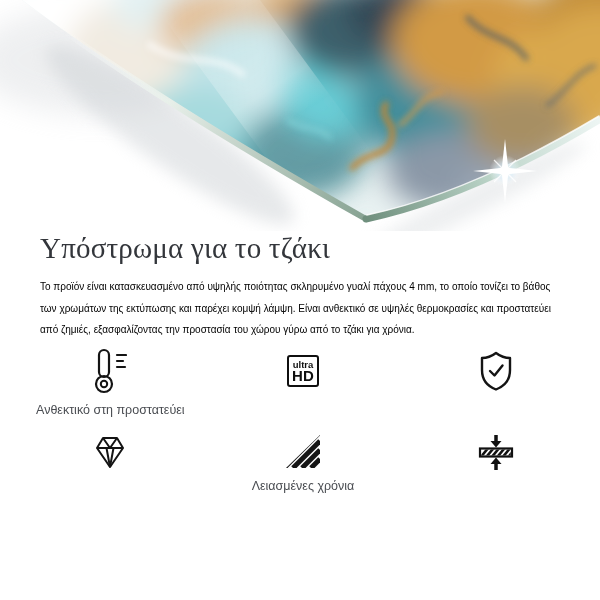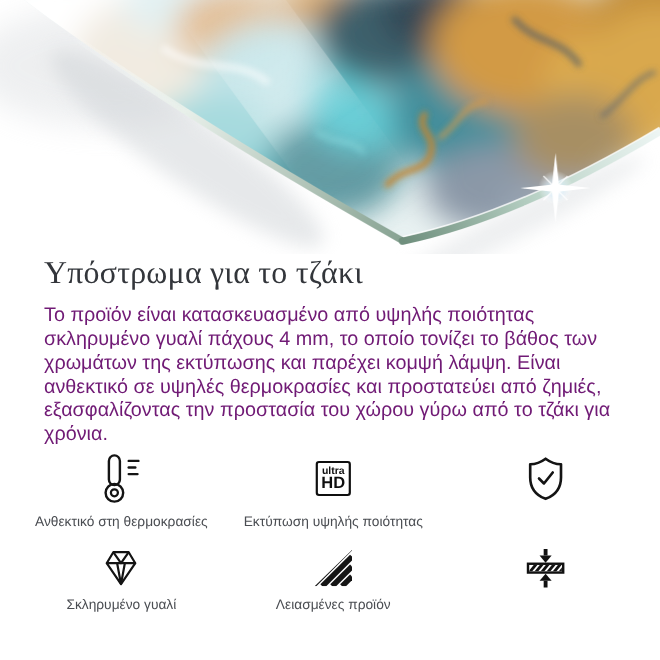--- a/index.html
+++ b/index.html
@@ -15,21 +15,21 @@
   .hero svg{display:block;}
 
   
   .content{padding:0 34px 0 40px;}
   .title{
     margin:0;font-family:"Liberation Serif", serif;font-weight:400;
     font-size:29px;line-height:34px;color:#33363b;letter-spacing:0.2px;
   }
   .title span{display:block;}
   .desc{
-    margin:11px 0 0;font-size:18px;line-height:21.5px;color:#701a75;
+    margin:11px 0 0;font-size:10px;line-height:21.5px;color:#000000;
     max-width:528px;
   }
 
   
   .features{
     margin:6px -26px 0;
     display:grid;grid-template-columns:repeat(3,1fr);
     row-gap:16px;
   }
   .feature{display:flex;flex-direction:column;align-items:center;text-align:center;}
@@ -164,71 +164,69 @@
             <rect x="6" y="2" width="10" height="27" rx="5" stroke-width="2.2"></rect>
             <circle cx="11" cy="36" r="8" stroke-width="2.2"></circle>
             <circle cx="11" cy="36" r="3.2" stroke-width="2"></circle>
             <g stroke-width="2.2" stroke-linecap="round">
               <path d="M24,7 L33,7"></path>
               <path d="M24,13 L30,13"></path>
               <path d="M24,19 L32,19"></path>
             </g>
           </svg>
         </div>
-        <div class="feature-label">Ανθεκτικό στη θερμοκρασίες</div>
+        <div class="feature-label">Ανθεκτικό στη προστατεύει</div>
       </div>
 
       <div class="feature row1">
         <div class="icon-box">
           <div class="uhd">
             <span class="uhd-top">ultra</span>
             <span class="uhd-main">HD</span>
           </div>
         </div>
-        <div class="feature-label">Εκτύπωση υψηλής ποιότητας</div>
       </div>
 
       <div class="feature row1">
         <div class="icon-box">
           <svg width="32" height="40" viewBox="0 0 32 40" fill="none" stroke="#141414">
             <path d="M16,2 C12,5 6,7 2,7 L2,19 C2,29 8,35.5 16,38.5 C24,35.5 30,29 30,19 L30,7 C26,7 20,5 16,2 Z" stroke-width="2.4" stroke-linejoin="round"></path>
             <path d="M10,20 L14.5,24.5 L22.5,14.5" stroke-width="2.4" stroke-linecap="round" stroke-linejoin="round"></path>
           </svg>
         </div>
       </div>
 
       <div class="feature row2">
         <div class="icon-box">
           <svg width="38" height="35" viewBox="0 0 38 35" fill="none" stroke="#141414" stroke-width="2" stroke-linejoin="round">
             <path d="M6,13 L12,3 L26,3 L32,13 L19,32 Z"></path>
             <path d="M6,13 L32,13"></path>
             <path d="M12,3 L19,13 L26,3"></path>
             <path d="M15.5,13 L19,32 M22.5,13 L19,32"></path>
           </svg>
         </div>
-        <div class="feature-label">Σκληρυμένο γυαλί</div>
       </div>
 
       <div class="feature row2">
         <div class="icon-box">
           <svg width="34" height="34" viewBox="0 0 34 34">
             <defs>
                 <clipPath id="triClip">
                   <path d="M0,33 L34,33 L34,0 Z"></path>
                 </clipPath>
               </defs>
             <g clip-path="url(#triClip)" stroke="#151515" stroke-width="5">
               <path d="M-2,33 L34,-3"></path>
               <path d="M7,33 L34,6"></path>
               <path d="M16,33 L34,15"></path>
               <path d="M25,33 L34,24"></path>
             </g>
           </svg>
         </div>
-        <div class="feature-label">Λειασμένες προϊόν</div>
+        <div class="feature-label">Λειασμένες χρόνια</div>
       </div>
 
       <div class="feature row2">
         <div class="icon-box">
           <svg width="38" height="37" viewBox="0 0 38 37">
             <defs>
                 <clipPath id="barClip">
                   <rect x="4.2" y="15.6" width="29.6" height="5.8"></rect>
                 </clipPath>
               </defs>

